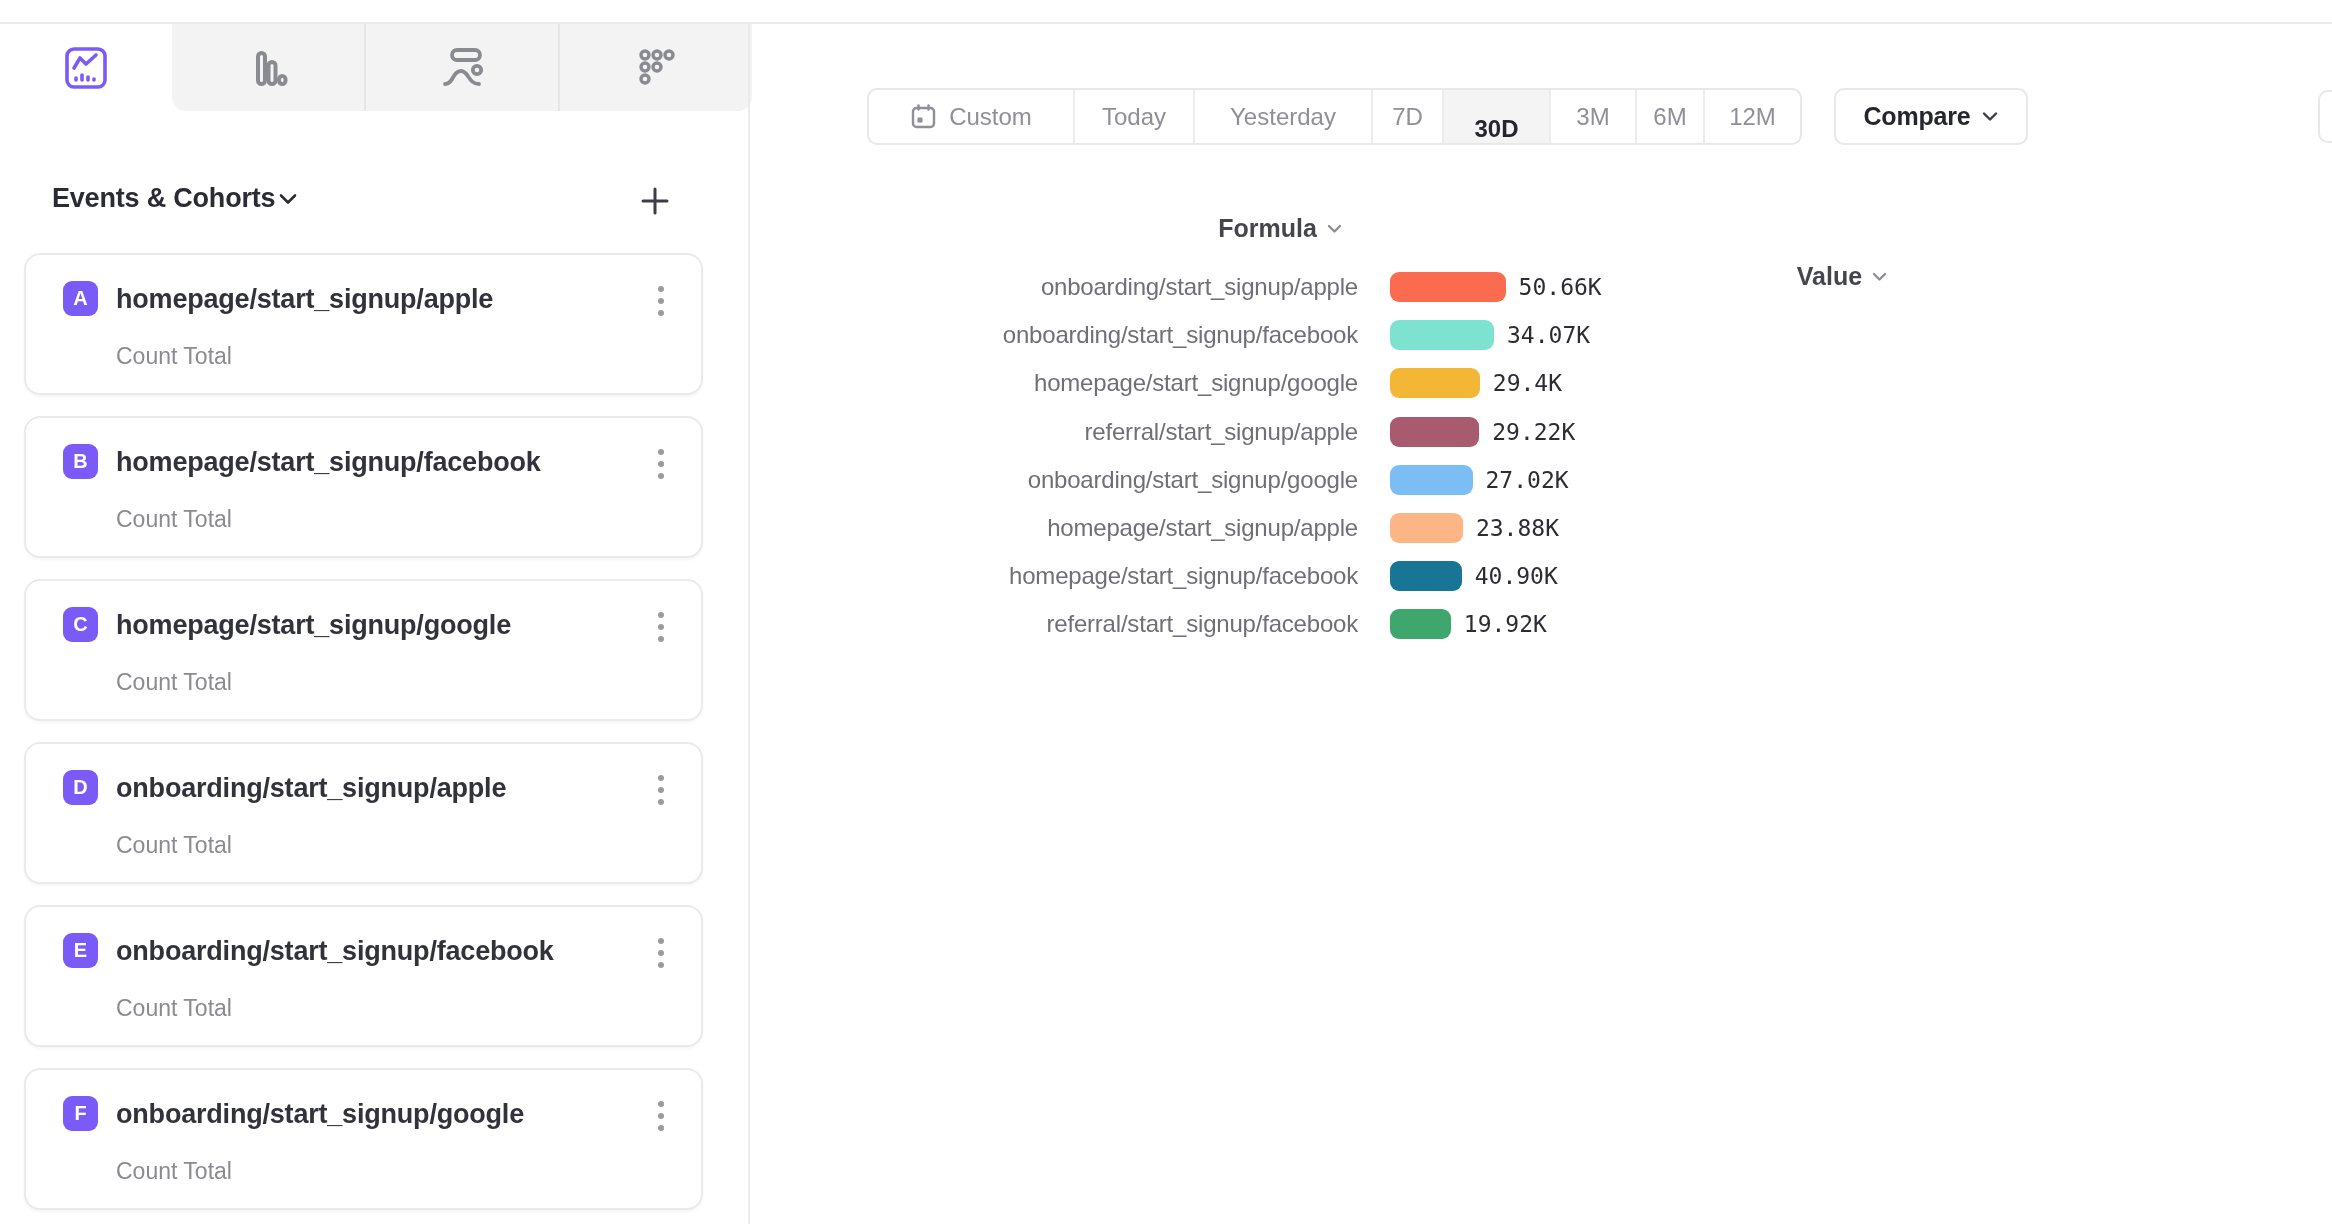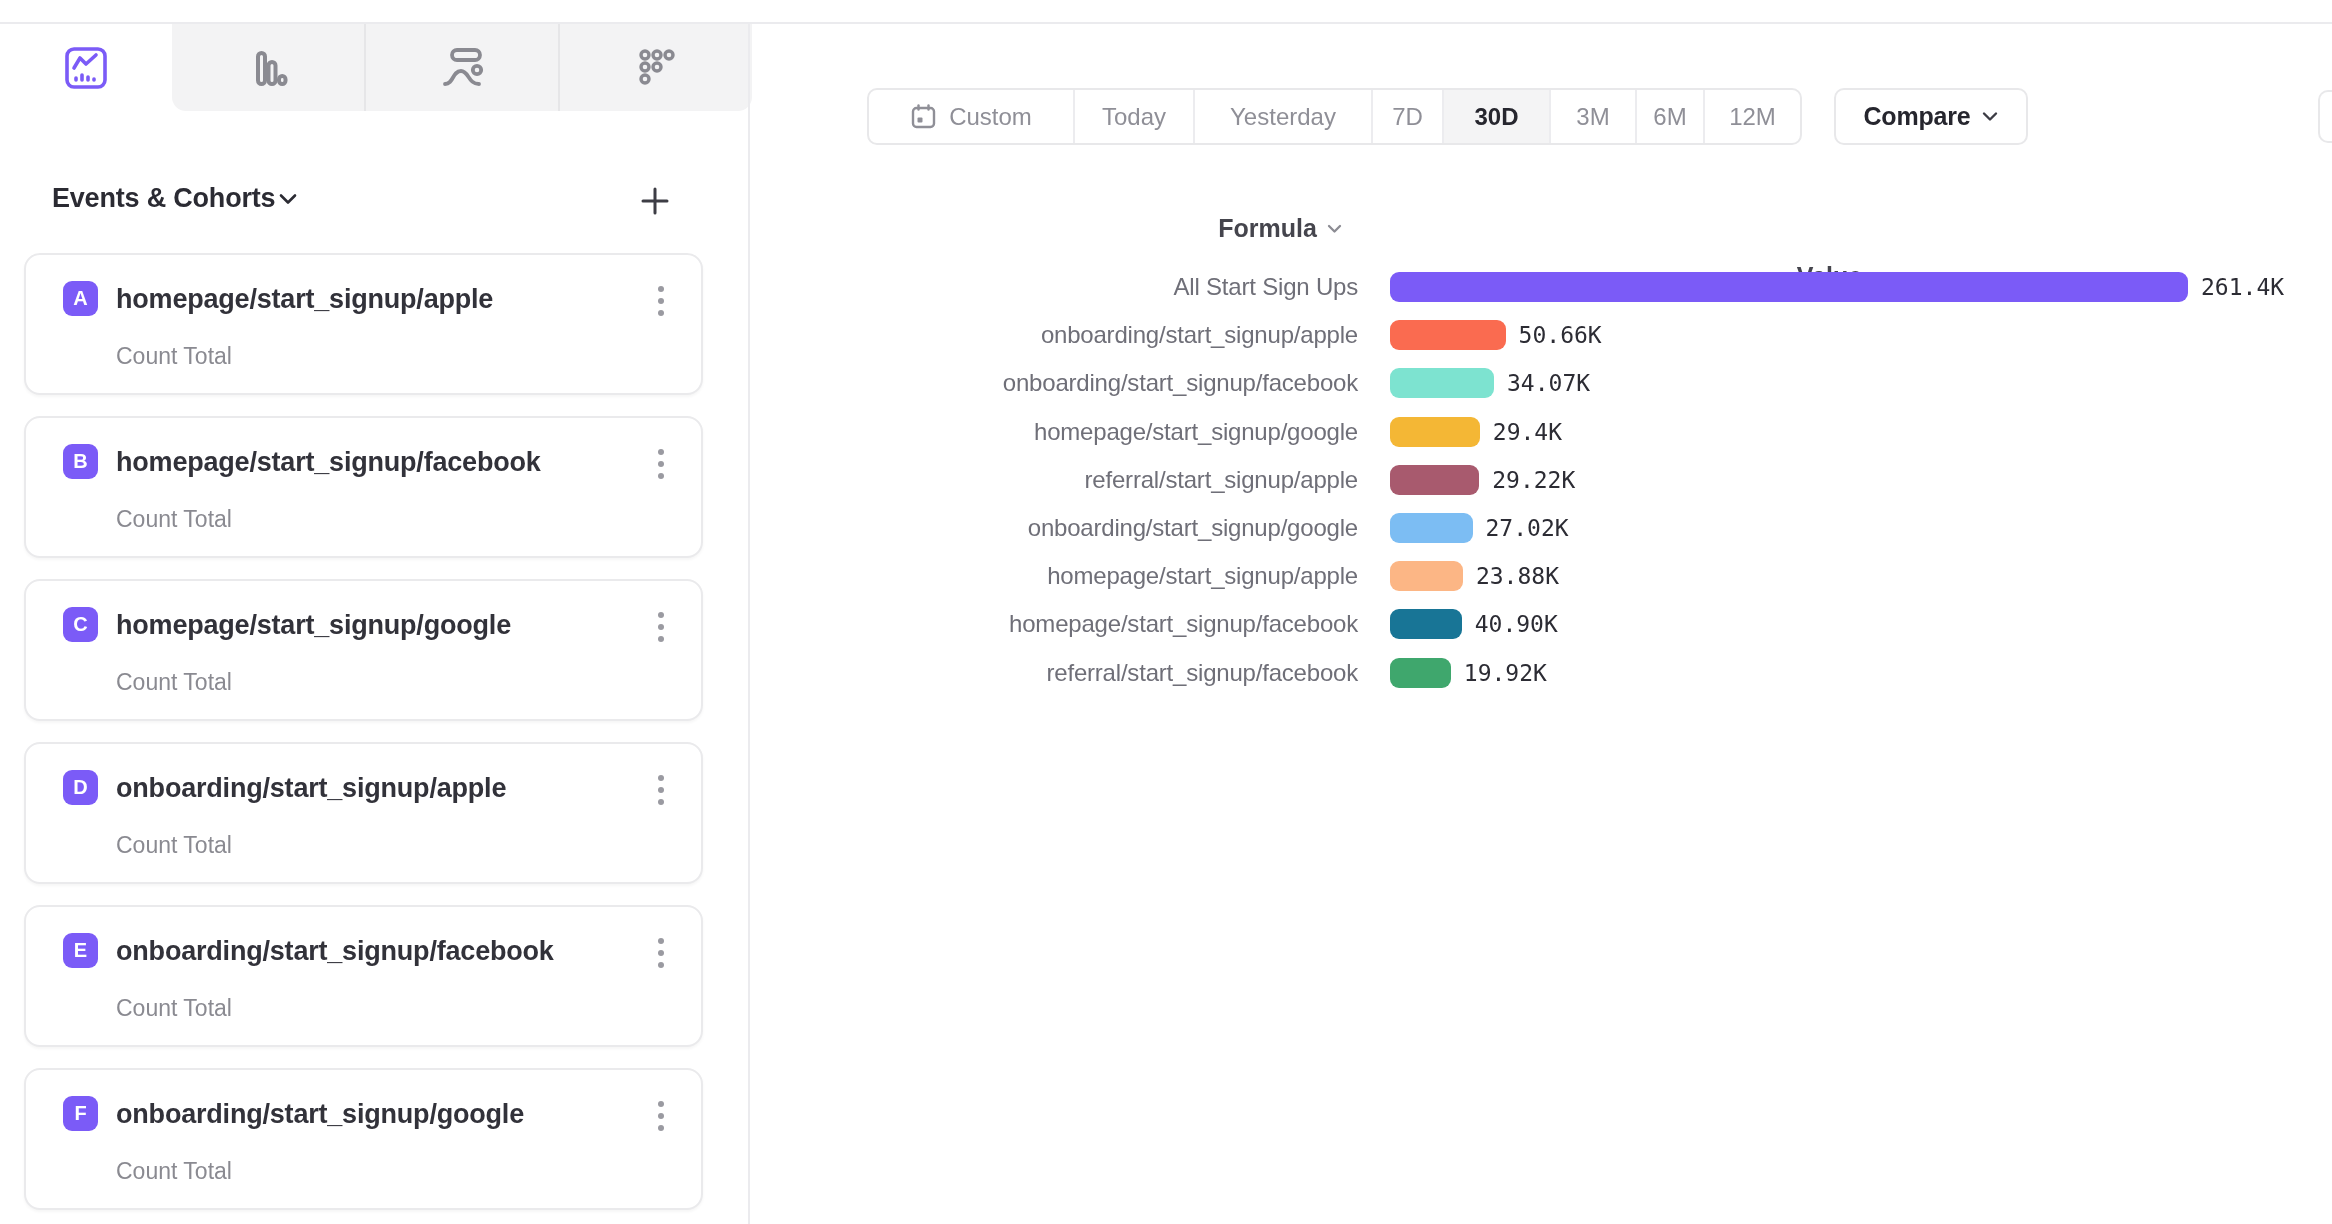--- a/index.html
+++ b/index.html
@@ -225,21 +225,21 @@
   <div class="seg" style="width: 178px;">
 
     <span class="seg-label">Yesterday</span>
   </div>
 
   <div class="seg" style="width: 71px;">
 
     <span class="seg-label">7D</span>
   </div>
 
-  <div class="seg active" style="width: 107px;">
+  <div class="seg active" style="width: 107px; align-items: flex-end;">
 
     <span class="seg-label">30D</span>
   </div>
 
   <div class="seg" style="width: 86px;">
 
     <span class="seg-label">3M</span>
   </div>
 
   <div class="seg" style="width: 68px;">
@@ -275,25 +275,20 @@
 <div class="col-header value">
   <span>Value</span>
   <span>
     <svg width="15" height="10" viewBox="0 0 15 10" fill="none" stroke="#8c8c93" stroke-width="2.3" stroke-linecap="round" stroke-linejoin="round">
       <path d="M2 2 L7.5 7.5 L13 2"></path>
     </svg>
   </span>
 </div>
 
 <div class="rows">
-  <div class="crow">
-    <span class="lbl">All Start Sign Ups</span>
-    <span class="bar" style="width: 798px; background: rgb(123, 91, 247);"></span>
-    <span class="val">261.4K</span>
-  </div>
 
   <div class="crow">
     <span class="lbl">onboarding/start_signup/apple</span>
     <span class="bar" style="width: 115.6px; background: rgb(250, 107, 80);"></span>
     <span class="val">50.66K</span>
   </div>
 
   <div class="crow">
     <span class="lbl">onboarding/start_signup/facebook</span>
     <span class="bar" style="width: 104px; background: rgb(125, 227, 208);"></span>

